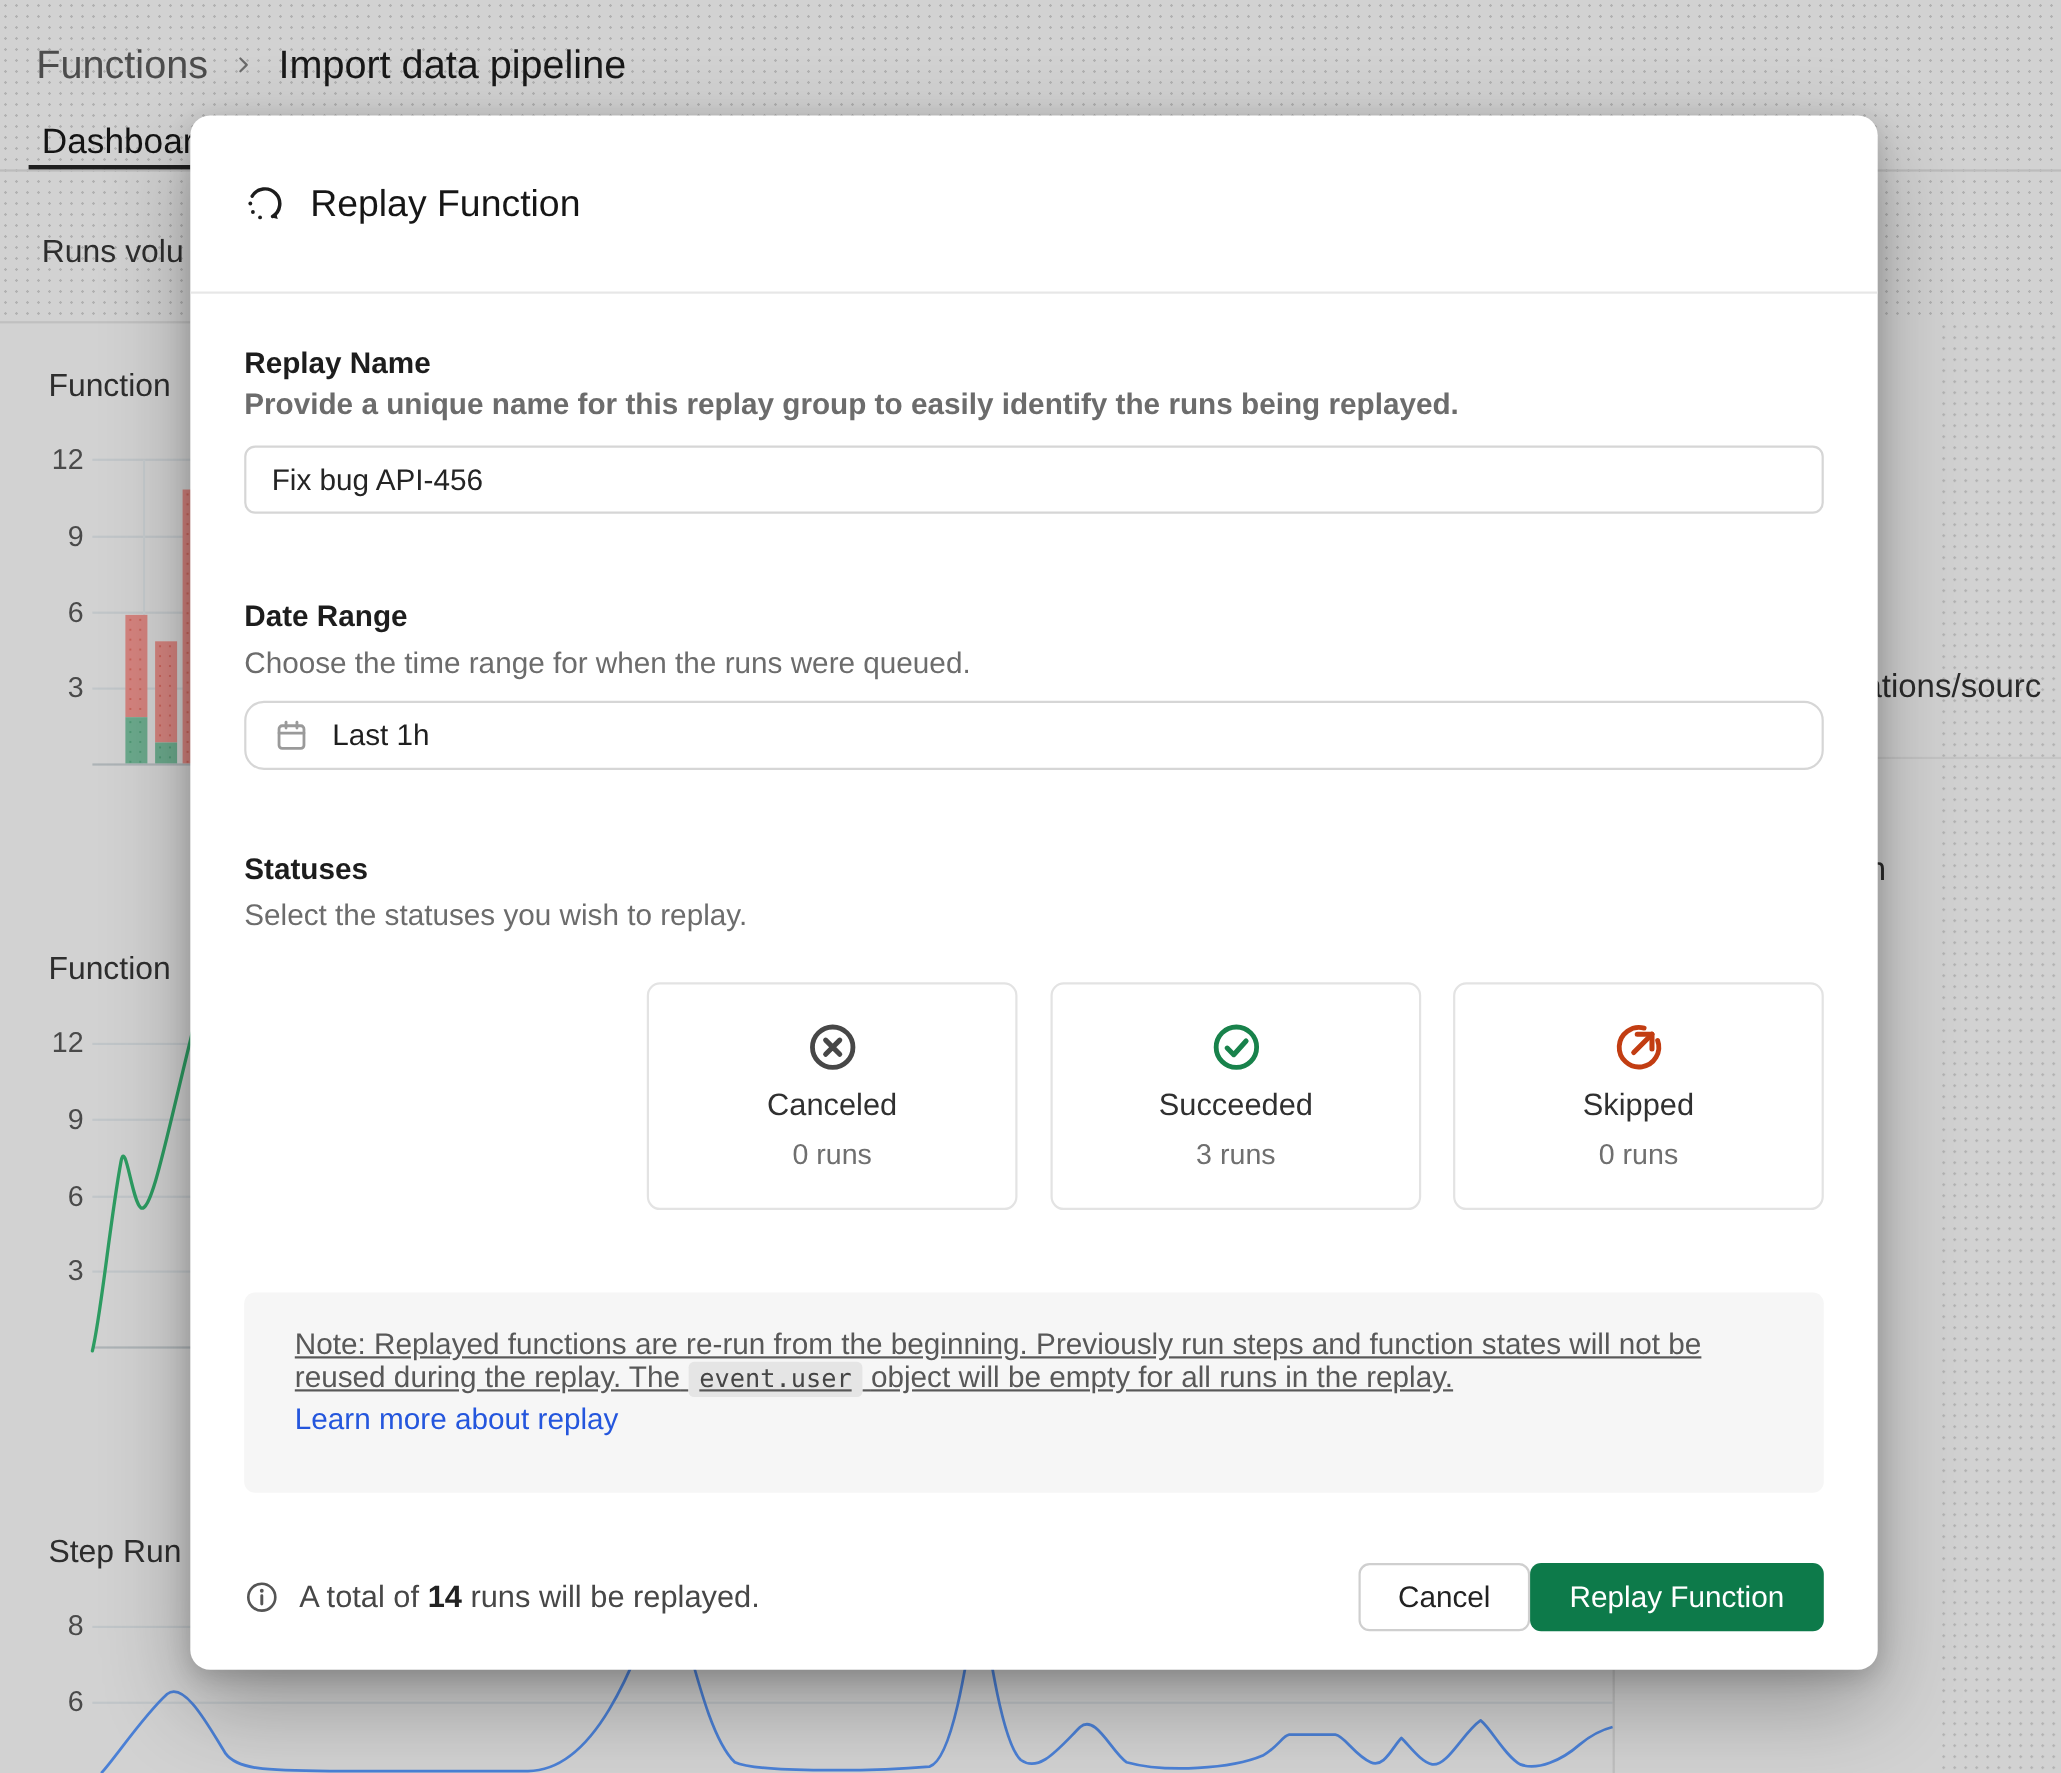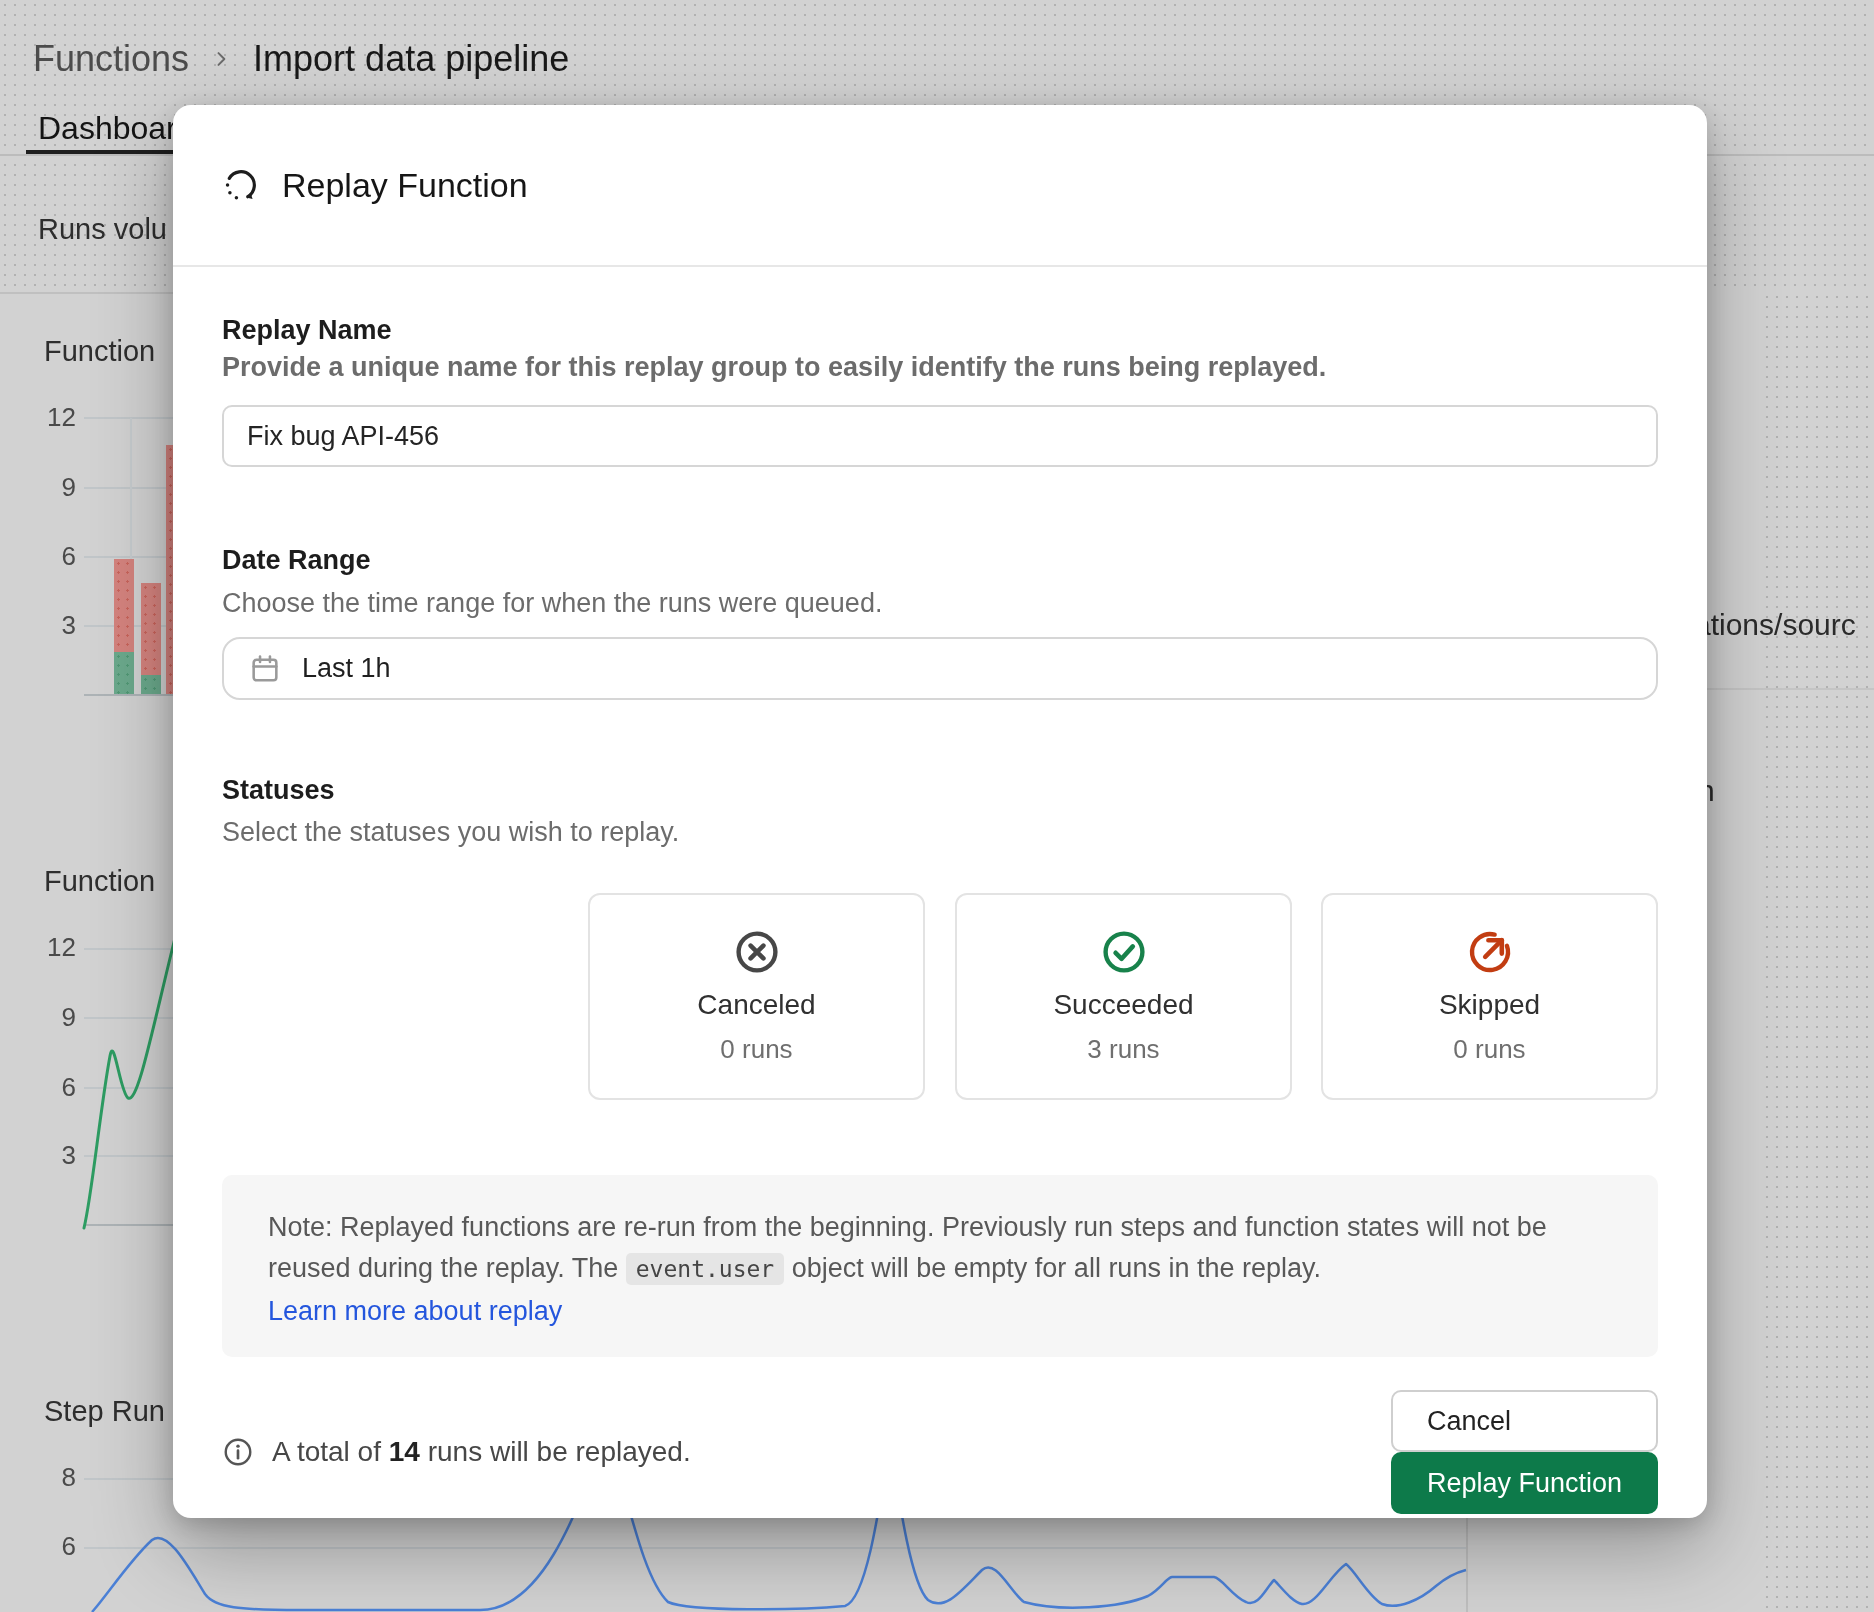--- a/index.html
+++ b/index.html
@@ -60,33 +60,33 @@
     background:#fff;border:2px solid #e3e3e3;border-radius:12px;
     display:flex;flex-direction:column;align-items:center;justify-content:center;gap:13px;cursor:pointer;
   }
   .status-card.selected{background:#ecf5ee;border:2.5px solid #2f9e63;}
   .status-label{font-size:28px;font-weight:500;color:#303030;}
   .status-runs{font-size:26px;color:#6f6f6f;}
   .note-box{
     position:absolute;left:49px;top:1070px;width:1436px;box-sizing:border-box;height:182px;
     background:#f6f6f6;border-radius:10px;padding:32px 46px;
   }
-  .note-text{font-size:27px;color:#585858;line-height:41px;max-width:1360px;}
+  .note-text{font-size:27px;color:#585858;line-height:30px;max-width:1360px;text-decoration:underline;}
   .code-chip{
     font-family:"DejaVu Sans Mono","Liberation Mono",monospace;font-size:23px;color:#454545;
     background:#e5e5e5;border-radius:5px;padding:3px 10px;
   }
   .note-link{display:inline-block;margin-top:6px;font-size:27px;color:#2456dd;cursor:pointer;text-decoration:none;}
   .modal-footer{
     position:absolute;left:49px;right:49px;top:1316px;height:62px;
     display:flex;align-items:center;
   }
   .footer-summary{display:flex;align-items:center;gap:18px;font-size:28px;color:#474747;}
   .footer-summary b{color:#222222;font-weight:700;margin-top:32px;}
-  .footer-buttons{margin-left:auto;display:flex;flex-direction:column;}
+  .footer-buttons{margin-left:auto;display:flex;}
   .btn{height:62px;border-radius:10px;font-family:"Liberation Sans",sans-serif;font-size:27px;display:flex;align-items:center;cursor:pointer;box-sizing:border-box;}
   .btn-cancel{background:#ffffff;border:2px solid #cfcfcf;color:#222222;padding:0 34px;}
   .btn-primary{background:#0d7a4a;border:none;color:#ffffff;padding:0 36px;font-weight:500;}
   svg{display:block;}
 </style>
 </head>
 <body>
 
 <div class="abs dots" style="left:0;top:0;width:1874px;height:292px;"></div>
 <div class="abs dots" style="left:1762px;top:292px;width:112px;height:1320px;"></div>

